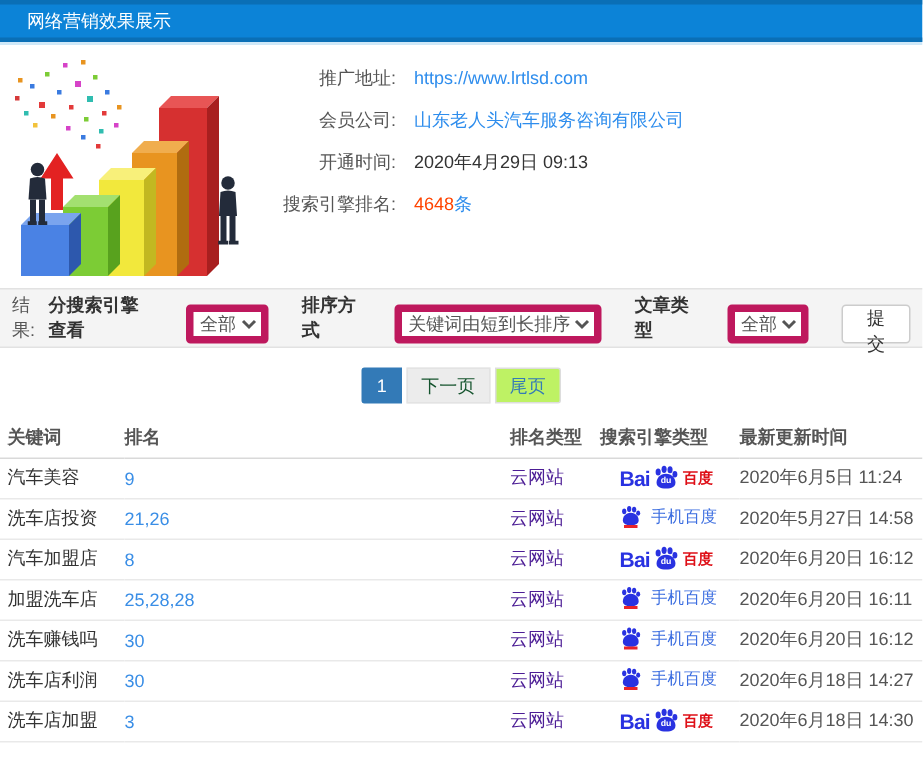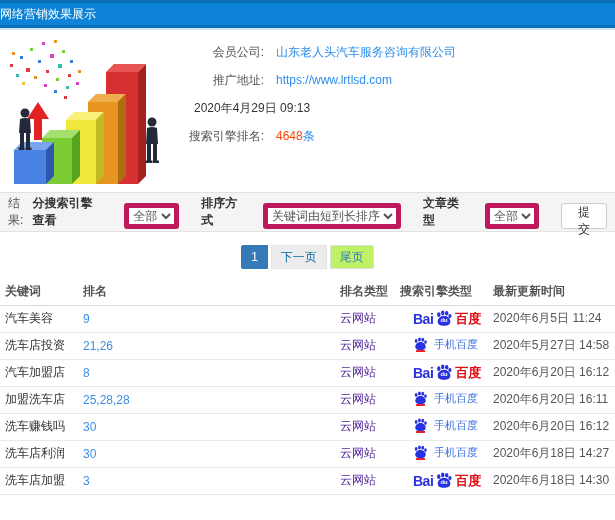--- a/index.html
+++ b/index.html
@@ -12,20 +12,21 @@
   }
 
   
   .topbar {
     height: 28px;
     background: #0c83d7;
     border-top: 3px solid #0a6fb6;
     border-bottom: 3px solid #0a6fb6;
     display: flex;
     align-items: center;
+    padding-left: 18px;
     color: #fff;
   }
   .topbar-glow { height: 2px; background: #cfe8f8; }
 
   
   .summary { display: flex; height: 160px; }
   .illustration { width: 182px; height: 158px; flex-shrink: 0; }
   .info-list { flex: 1; padding-top: 8px; }
   .info-row { display: flex; align-items: center; height: 28px; }
   .info-label { width: 82px; text-align: right; color: #555; flex-shrink: 0; }
@@ -77,21 +78,21 @@
   .page-btn {
     height: 24px;
     display: inline-flex;
     align-items: center;
     justify-content: center;
     padding: 0 9px;
     cursor: pointer;
     font-size: 12px;
   }
   .page-current { background: #337ab7; color: #fff; border: 1px solid #337ab7; border-radius: 2px 0 0 2px; min-width: 24px; }
-  .page-next { background: #ececec; color: #0369a1; border: 1px solid #e3e3e3; }
+  .page-next { background: #ececec; color: #14532d; border: 1px solid #e3e3e3; }
   .page-last { background: #bef264; color: #337ab7; border: 1px solid #ddd; border-radius: 0 2px 2px 0; }
 
   
   table.results { width: 615px; border-collapse: collapse; table-layout: fixed; }
   .results th {
     text-align: left;
     color: #555;
     font-weight: bold;
     height: 26px;
     border-bottom: 1px solid #d9d9d9;
@@ -101,21 +102,21 @@
   .results td { height: 27px; border-bottom: 1px solid #e9e9e9; padding: 0; font-size: 12px; }
   .results th:first-child, .results td:first-child { padding-left: 5px; }
   .c-rank { color: #3a8ee6; cursor: pointer; }
   .c-type { color: #4c1d95; }
   .c-date { color: #555; }
   .c-engine { padding-left: 13px !important; }
 
   
   .engine-wrap { display: inline-flex; align-items: center; gap: 2px; }
   .baidu-prefix { color: #2932e1; font-weight: bold; font-size: 14px; letter-spacing: -0.5px; }
-  .baidu-suffix { color: #de0f17; font-weight: bold; font-size: 13px; }
+  .baidu-suffix { color: #de0f17; font-weight: bold; font-size: 10px; }
   .mobile-label { color: #3c6ee0; font-size: 11px; margin-left: 4px; }
   .paw-box { position: relative; display: inline-flex; flex-direction: column; align-items: center; }
   .red-underline { width: 9px; height: 2px; background: #e8232a; margin-top: -1px; }
 </style>
 </head>
 <body>
 
 <div class="topbar">
   <span>网络营销效果展示</span>
 </div>
@@ -197,28 +198,29 @@
         <rect x="147" y="114" width="4" height="18"></rect>
         <rect x="153" y="114" width="4" height="18"></rect>
         <rect x="145.5" y="130.5" width="6.5" height="2.5"></rect>
         <rect x="152.5" y="130.5" width="6.5" height="2.5"></rect>
       </g>
     </svg>
   </div>
 
   <div class="info-list">
     <div class="info-row">
+      <span class="info-label">推广地址:</span>
+      <a class="info-link">https://www.lrtlsd.com</a>
+    </div>
+    <div class="info-row">
       <span class="info-label">会员公司:</span>
       <a class="info-link">山东老人头汽车服务咨询有限公司</a>
     </div>
     <div class="info-row">
-      <span class="info-label">推广地址:</span>
-      <a class="info-link">https://www.lrtlsd.com</a>
-    </div>
-    <div class="info-row">
+      <span class="info-label">开通时间:</span>
       <span class="info-value">2020年4月29日 09:13</span>
     </div>
     <div class="info-row">
       <span class="info-label">搜索引擎排名:</span>
       <span class="count-orange">4648</span>
       <a class="count-unit">条</a>
     </div>
   </div>
 </div>
 

